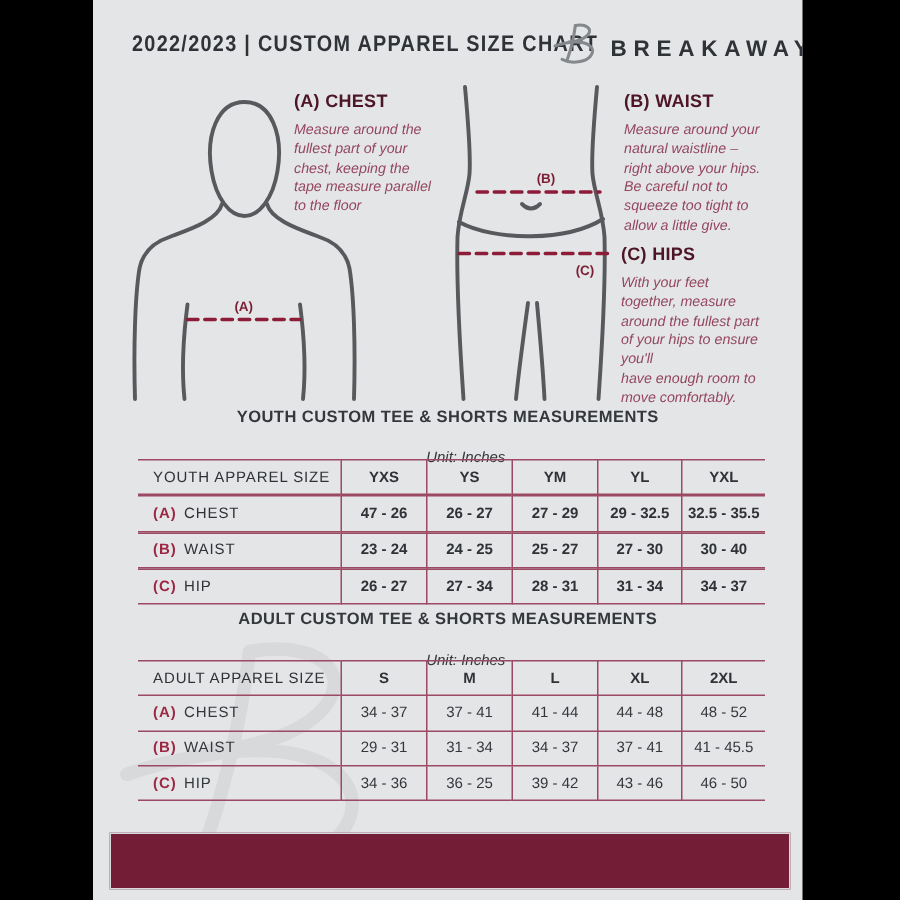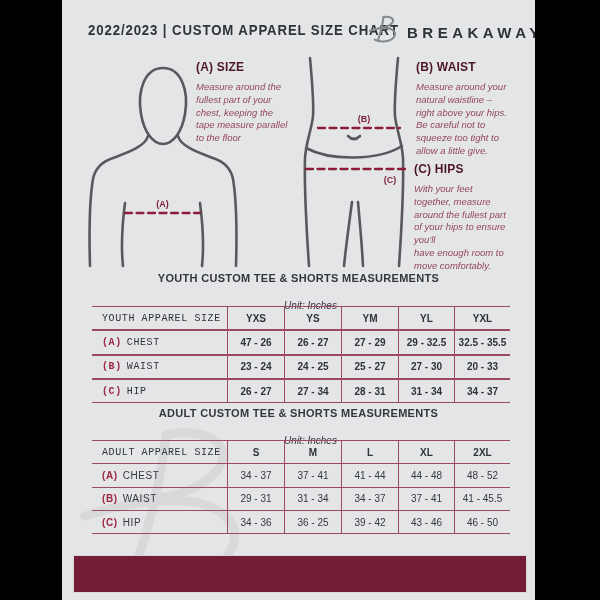--- a/index.html
+++ b/index.html
@@ -33,21 +33,21 @@
             color:#34373c;z-index:2;margin-top:13px;}
 
   
   .table{position:absolute;left:30px;width:418px;display:grid;
          grid-template-columns:135px 57px 57px 57px 56px 56px;z-index:2;}
   .tr{display:contents;}
   .tc{height:22.3px;display:flex;align-items:center;justify-content:center;
       font-size:10px;color:#34373c;border-bottom:1.5px solid #9c4963;}
   .th .tc{border-top:1.5px solid #9c4963;font-weight:bold;color:#2f3237;}
   .tc.lbl{justify-content:flex-start;padding-left:10px;letter-spacing:.6px;}
-  .th .tc.lbl{font-weight:normal;font-size:10px;font-family:Liberation Mono, monospace;}
+  .th .tc.lbl{font-weight:normal;font-size:10px;}
   .tc.v{border-left:1.5px solid #9c4963;}
   .key{color:#9c2743;font-weight:bold;margin-right:5px;}
 
   
   .watermark{position:absolute;left:12px;top:408px;z-index:1;opacity:.85;}
   .watermark path{fill:none;stroke:#d6d7d9;stroke-width:1.7;stroke-linecap:round;}
   .footer-bar{position:absolute;left:11px;top:555px;width:452px;height:36px;background:#731d37;
               border:1px solid #d8d9db;z-index:3;}
   .logo path{fill:none;stroke:#85888c;stroke-width:2.3;stroke-linecap:round;}
 </style>
@@ -81,21 +81,21 @@
     <path class="outline" d="M 66,80 Q 72,86 78,80"></path>
     <path class="outline" d="M 70,146 C 67,168 64,190 62,210"></path>
     <path class="outline" d="M 76,146 C 78,168 80,190 81,210"></path>
     <line class="dash" x1="36" y1="72" x2="118" y2="72"></line>
     <text class="marker" x="82" y="66" text-anchor="middle">(B)</text>
     <line class="dash" x1="24" y1="113" x2="127" y2="113"></line>
     <text class="marker" x="108" y="127" text-anchor="middle">(C)</text>
   </svg>
 
   <div class="guide" style="left:134px;top:60px">
-    <h3>(A) SIZE</h3>
+    <h3>(A) CHEST</h3>
     <p>Measure around the<br>fullest part of your<br>chest, keeping the<br>tape measure parallel<br>to the floor</p>
   </div>
   <div class="guide" style="left:354px;top:60px">
     <h3>(B) WAIST</h3>
     <p>Measure around your<br>natural waistline –<br>right above your hips.<br>Be careful not to<br>squeeze too tight to<br>allow a little give.</p>
   </div>
   <div class="guide" style="left:352px;top:162px">
     <h3>(C) HIPS</h3>
     <p>With your feet<br>together, measure<br>around the fullest part<br>of your hips to ensure<br>you'll<br>have enough room to<br>move comfortably.</p>
   </div>
@@ -130,21 +130,21 @@
     </div>
     <div class="tr">
       <div class="tc lbl">
           <span class="key">(B)</span>
           <span>WAIST</span>
         </div>
       <div class="tc v">23 - 24</div>
       <div class="tc v">24 - 25</div>
       <div class="tc v">25 - 27</div>
       <div class="tc v">27 - 30</div>
-      <div class="tc v">20 - 33</div>
+      <div class="tc v">30 - 40</div>
     </div>
     <div class="tr">
       <div class="tc lbl">
           <span class="key">(C)</span>
           <span>HIP</span>
         </div>
       <div class="tc v">26 - 27</div>
       <div class="tc v">27 - 34</div>
       <div class="tc v">28 - 31</div>
       <div class="tc v">31 - 34</div>

